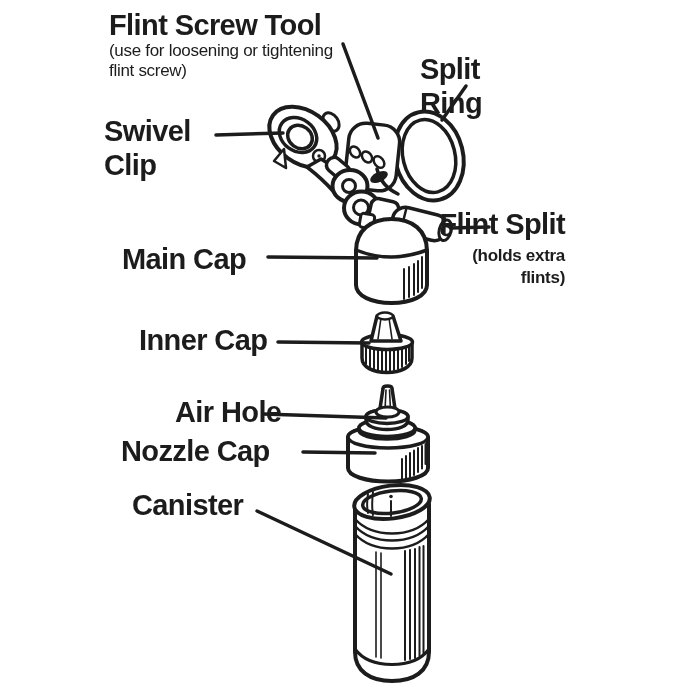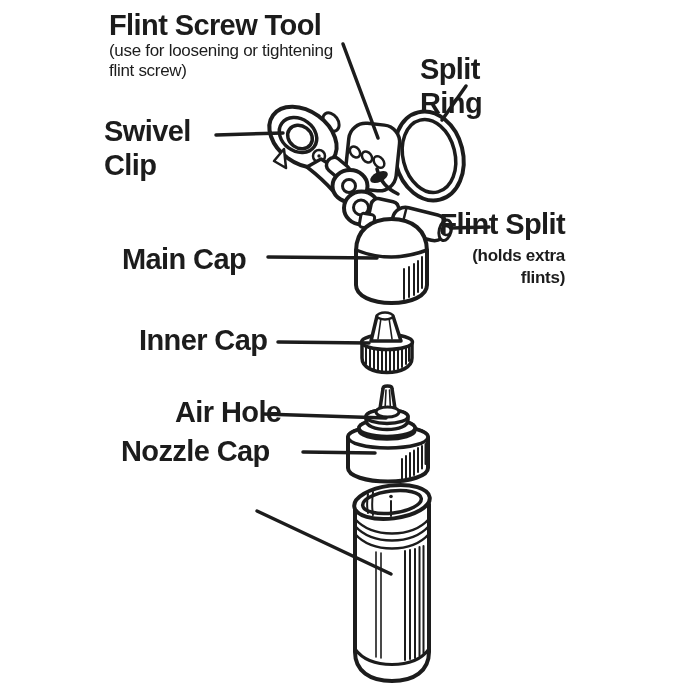--- a/index.html
+++ b/index.html
@@ -210,14 +210,15 @@
     <div class="label right" style="position:static; line-height:30px;">Flint Split</div>
     <div class="label note right" style="position:static; margin-top:6px; line-height:22px;font-weight:bold;">(holds extra flints)</div>
   </div>
 
   <div class="label" style="left:127px; top:323px;margin-left:12px;">Inner Cap</div>
 
   <div class="label" style="left:135px; top:395px;margin-left:40px;">Air Hole</div>
 
   <div class="label" style="left:121px; top:434px;">Nozzle Cap</div>
 
+  <div class="label" style="left:132px; top:488px;">Canister</div>
 
 </div>
 
 </body></html>

